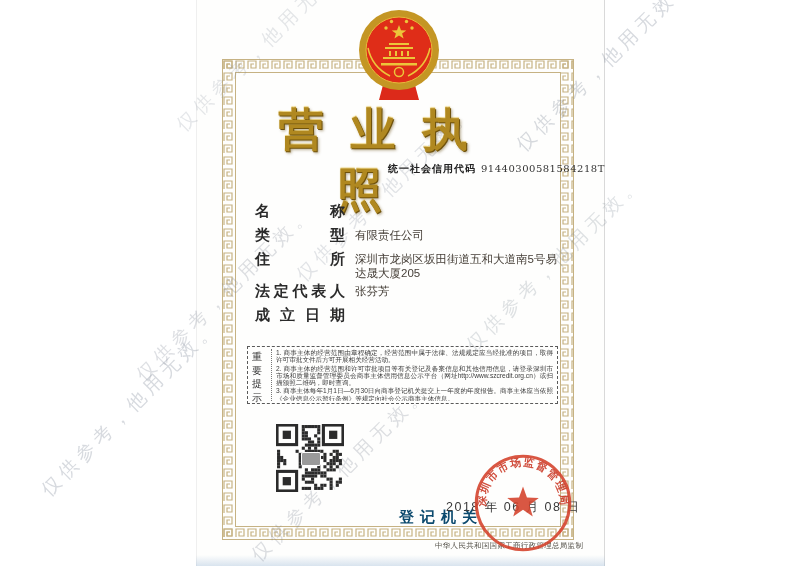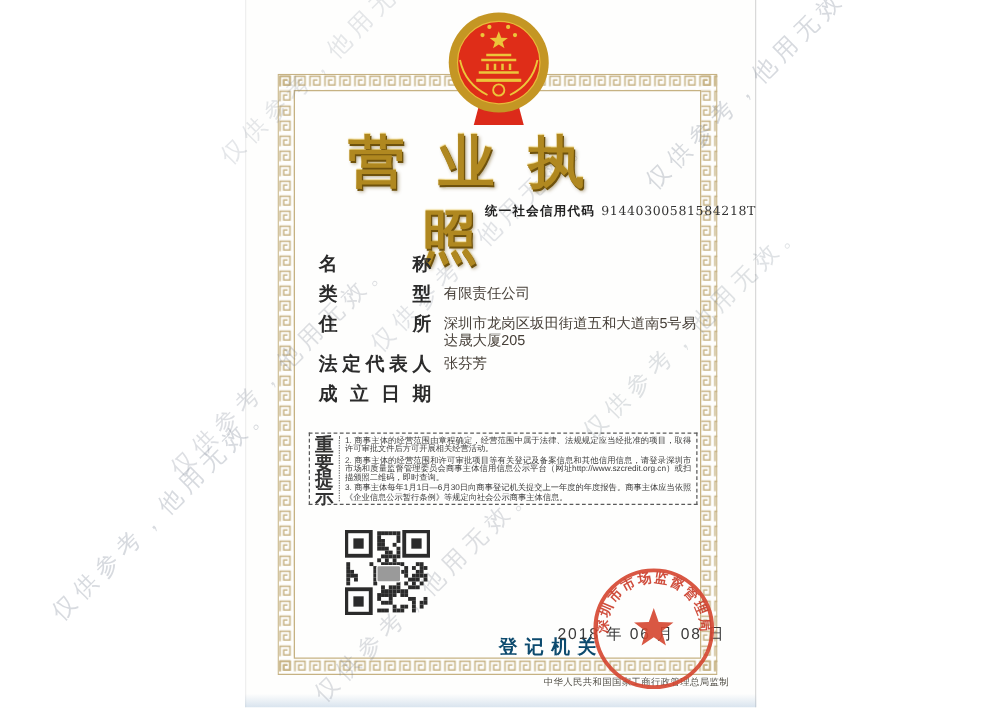--- a/index.html
+++ b/index.html
@@ -43,21 +43,21 @@
   .fields{left:255px;top:202px;width:312px;height:130px;z-index:3;}
   .frow{position:absolute;left:0;width:312px;}
   .frow .flabel{display:flex;justify-content:space-between;width:90px;
     font-size:15px;font-weight:bold;color:#2b2b2b;}
   .frow .fvalue{position:absolute;left:100px;top:2px;width:212px;
     font-size:11.5px;line-height:14px;color:#474039;}
   .r0{top:0;} .r1{top:24px;} .r2{top:48px;} .r3{top:80px;} .r4{top:104px;}
   
   .notice{left:247px;top:346px;width:311px;height:58px;z-index:3;
     border:1px dashed #5a5a5a;display:flex;padding:2px 4px;box-sizing:border-box;}
-  .notice-side{width:15px;font-size:15px;font-weight:bold;line-height:13.5px;
+  .notice-side{width:15px;font-size:10px;font-weight:normal;line-height:13.5px;
     word-break:break-all;color:#333;margin-top:1px;}
   .notice-div{border-left:1px dotted #777;margin:0 4px;}
   .notice-items{flex:1;font-size:6.6px;line-height:7.3px;color:#3a3a3a;
     text-align:justify;overflow:hidden;}
   .notice-items p{margin:0 0 1px 0;}
   
   .qr{left:276px;top:424px;width:68px;height:68px;z-index:3;}
   .qr-badge{position:absolute;left:25px;top:28px;width:18px;height:12px;
     background:#9a9a9a;border:1px solid #fff;border-radius:2px;}
   

